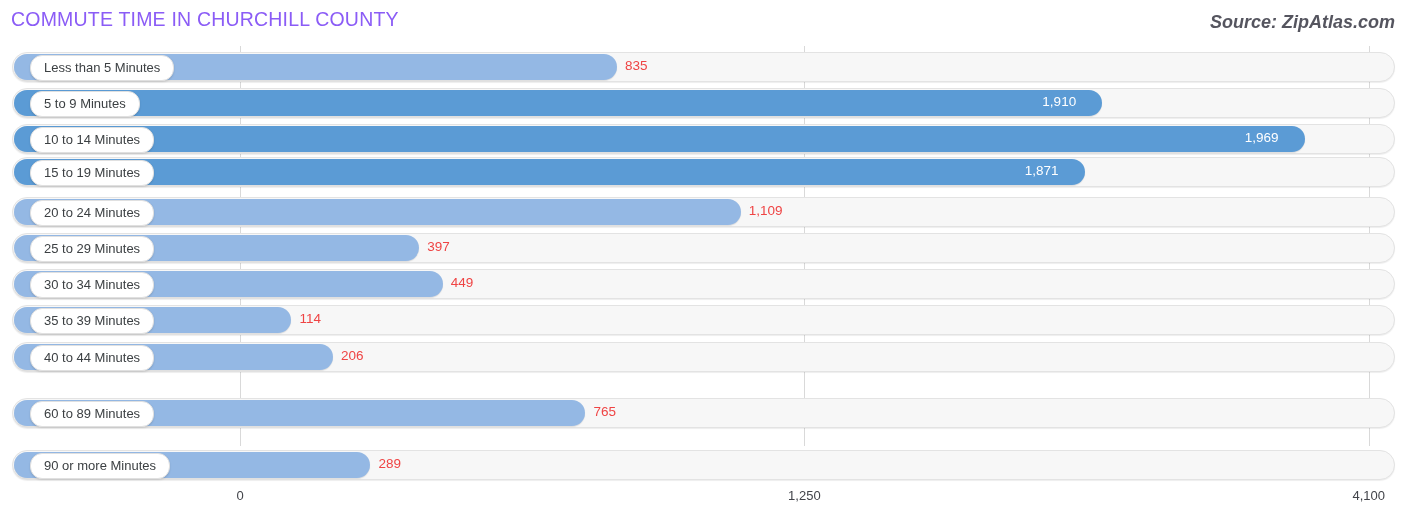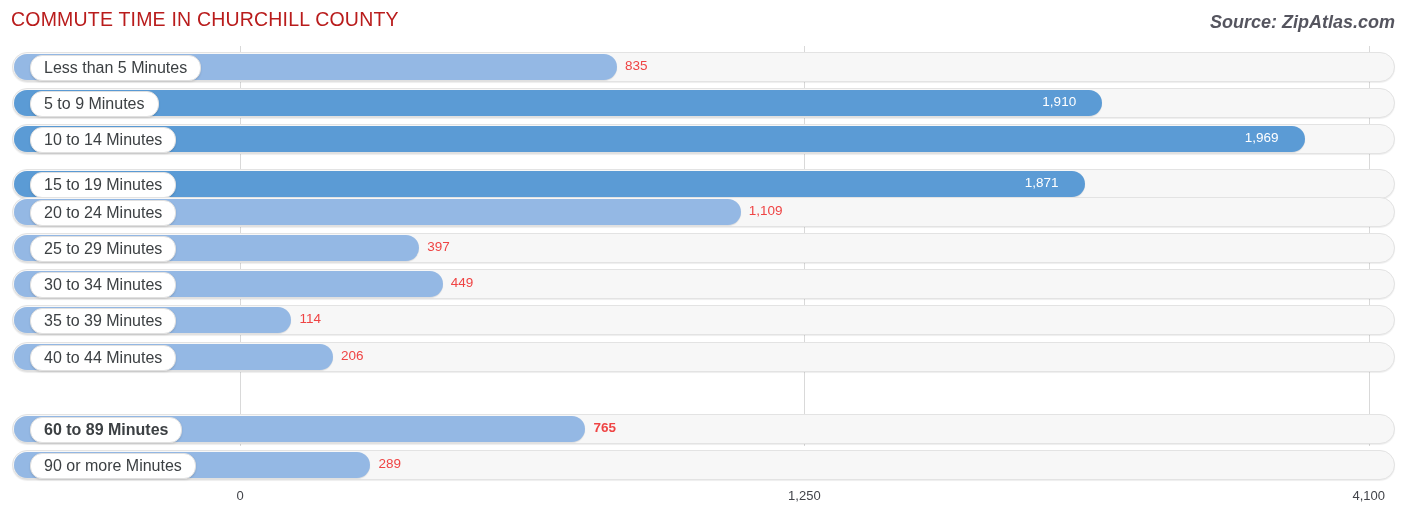--- a/index.html
+++ b/index.html
@@ -22,21 +22,21 @@
     top: 0; left: 0; right: 0;
     height: 44px;
   }
   #chart-title {
     position: absolute;
     left: 11px;
     top: 8px;
     font-size: 19.5px;
     font-weight: 400;
     letter-spacing: 0.2px;
-    color: #b91c1c;
+    color: #8b5cf6;
     white-space: nowrap;
   }
   #chart-source {
     position: absolute;
     right: 11px;
     top: 12px;
     font-size: 18px;
     font-style: italic;
     font-weight: 700;
     color: #55555f;
@@ -107,21 +107,21 @@
   .cat-pill {
     position: absolute;
     left: 18px;
     top: 3px;
     height: 24px;
     line-height: 24px;
     padding: 0 13px;
     background: #ffffff;
     border: 1px solid #e0e0e0;
     border-radius: 12px;
-    font-size: 16px;
+    font-size: 13px;
     color: #3c4043;
     white-space: nowrap;
     box-shadow: 0 1px 2px rgba(0,0,0,0.13);
   }
 
   
   #axis {
     position: absolute;
     left: 0;
     top: 486px;
@@ -160,21 +160,21 @@
       <div class="bar dark" style="background: rgb(91, 155, 213); width: 1088.37px;"></div>
       <div class="cat-pill">5 to 9 Minutes</div>
       <div class="value-in" style="left: 1030.37px; text-align: center;">1,910</div>
     </div>
     <div class="row" style="top: 78.4px;">
       <div class="track"></div>
       <div class="bar dark" style="background: rgb(91, 155, 213); width: 1290.64px;"></div>
       <div class="cat-pill">10 to 14 Minutes</div>
       <div class="value-in" style="left: 1232.64px;">1,969</div>
     </div>
-    <div class="row" style="top: 123px;">
+    <div class="row" style="top: 111px;">
       <div class="track"></div>
       <div class="bar dark" style="background: rgb(91, 155, 213); width: 1070.76px;"></div>
       <div class="cat-pill">15 to 19 Minutes</div>
       <div class="value-in" style="left: 1012.76px;">1,871</div>
     </div>
     <div class="row" style="top: 150.8px;">
       <div class="track"></div>
       <div class="bar light" style="background: rgb(148, 184, 228); width: 726.713px;"></div>
       <div class="cat-pill">20 to 24 Minutes</div>
       <div class="value-out" style="left: 736.713px;">1,109</div>
@@ -196,21 +196,21 @@
       <div class="bar light" style="background: rgb(148, 184, 228); width: 277.471px;"></div>
       <div class="cat-pill">35 to 39 Minutes</div>
       <div class="value-out" style="left: 287.471px;">114</div>
     </div>
     <div class="row" style="top: 295.6px;">
       <div class="track"></div>
       <div class="bar light" style="background: rgb(148, 184, 228); width: 319.009px;"></div>
       <div class="cat-pill">40 to 44 Minutes</div>
       <div class="value-out" style="left: 329.009px;">206</div>
     </div>
-    <div class="row" style="top: 368px; font-weight: bold;">
+    <div class="row" style="top: 352px;">
       <div class="track"></div>
       <div class="bar light" style="background: rgb(148, 184, 228); width: 571.398px;"></div>
       <div class="cat-pill">60 to 89 Minutes</div>
       <div class="value-out" style="left: 581.398px;">765</div>
     </div>
     <div class="row" style="top: 404.2px;">
       <div class="track"></div>
       <div class="bar light" style="background: rgb(148, 184, 228); width: 356.483px;"></div>
       <div class="cat-pill">90 or more Minutes</div>
       <div class="value-out" style="left: 366.483px;">289</div>

